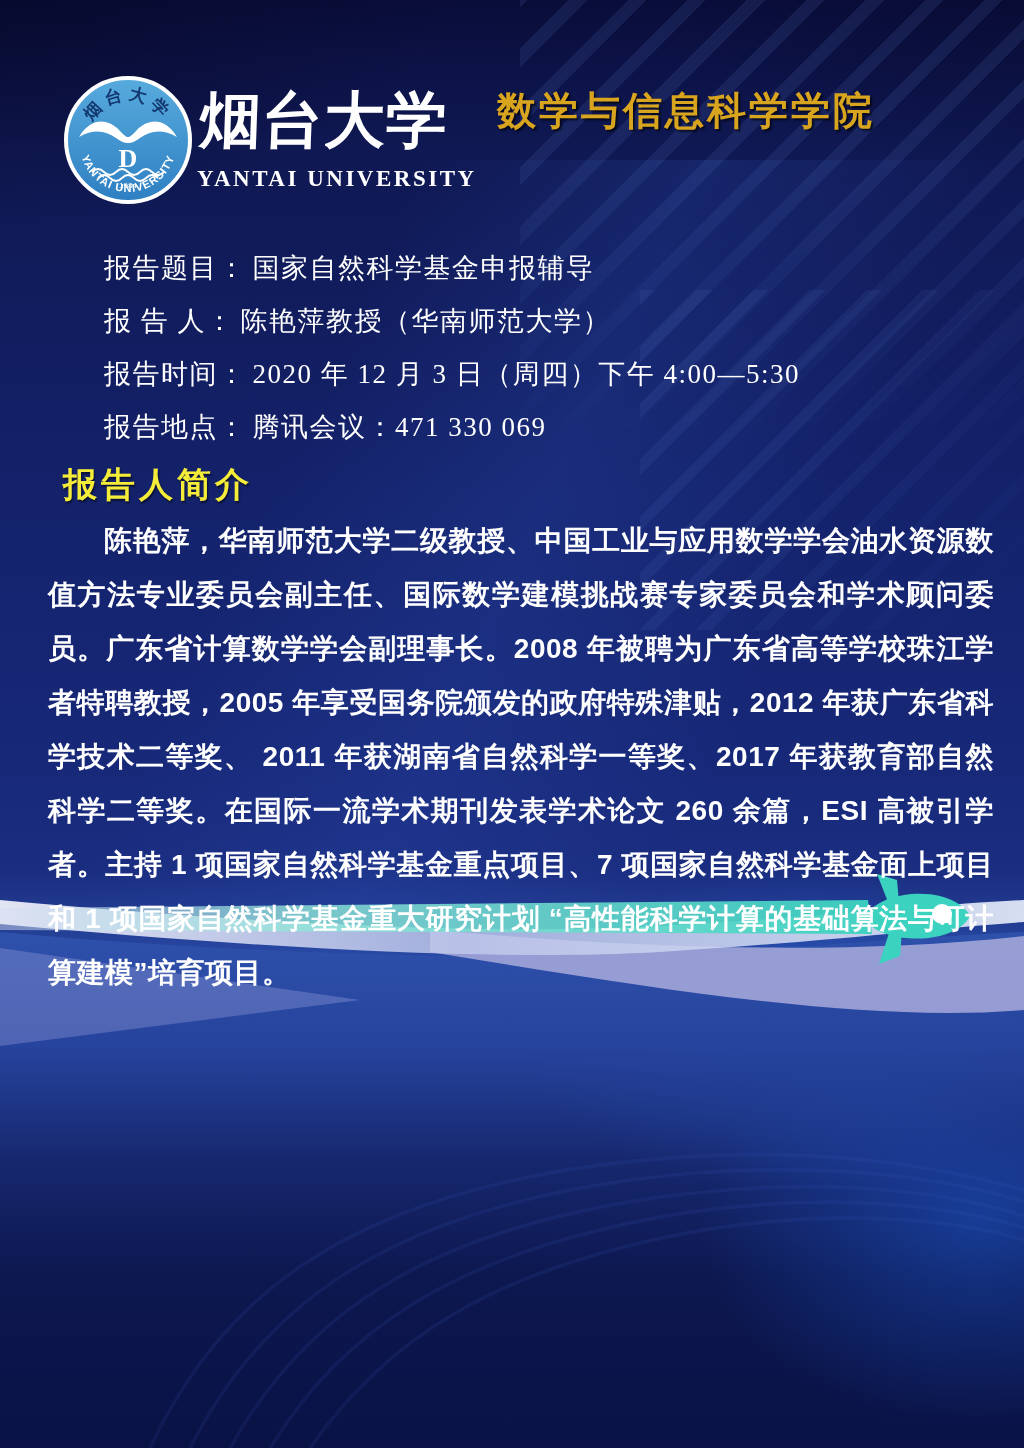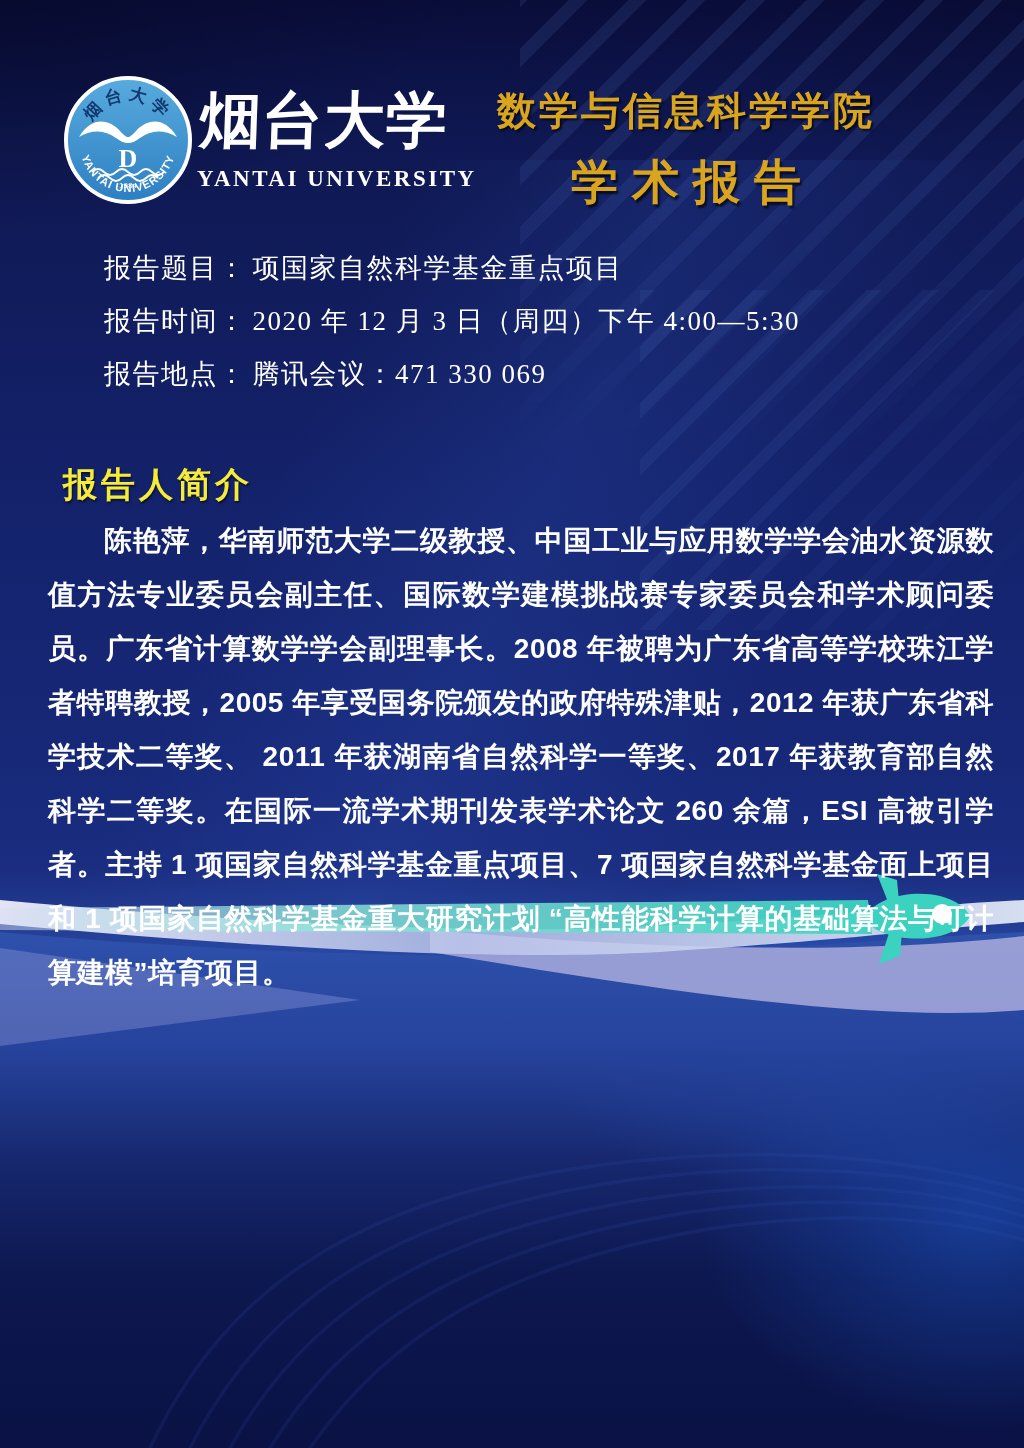--- a/index.html
+++ b/index.html
@@ -139,27 +139,29 @@
       <text font-size="11" font-weight="bold" fill="#ffffff" letter-spacing="1">
         <textPath href="#arcBottom" startOffset="50%" text-anchor="middle">YANTAI UNIVERSITY</textPath>
       </text>
     </svg>
 
     <div class="uni-cn">烟台大学</div>
     <div class="uni-en">YANTAI UNIVERSITY</div>
 
     <div class="titles">
       <div class="college">数学与信息科学学院</div>
-      <div class="event">学术报告</div>
     </div>
   </header>
 
   <section class="details">
     <div class="detail-line">
-      <span class="lbl">报告题目：</span><span>项国家自然科学基金重点项目</span>
+      <span class="lbl">报告题目：</span><span>国家自然科学基金申报辅导</span>
+    </div>
+    <div class="detail-line">
+      <span class="lbl">报 告 人：</span><span>陈艳萍教授（华南师范大学）</span>
     </div>
     <div class="detail-line">
       <span class="lbl">报告时间：</span><span>2020 年 12 月 3 日（周四）下午 4:00—5:30</span>
     </div>
     <div class="detail-line">
       <span class="lbl">报告地点：</span><span>腾讯会议：471 330 069</span>
     </div>
   </section>
 
   <h2 class="bio-heading">报告人简介</h2>

